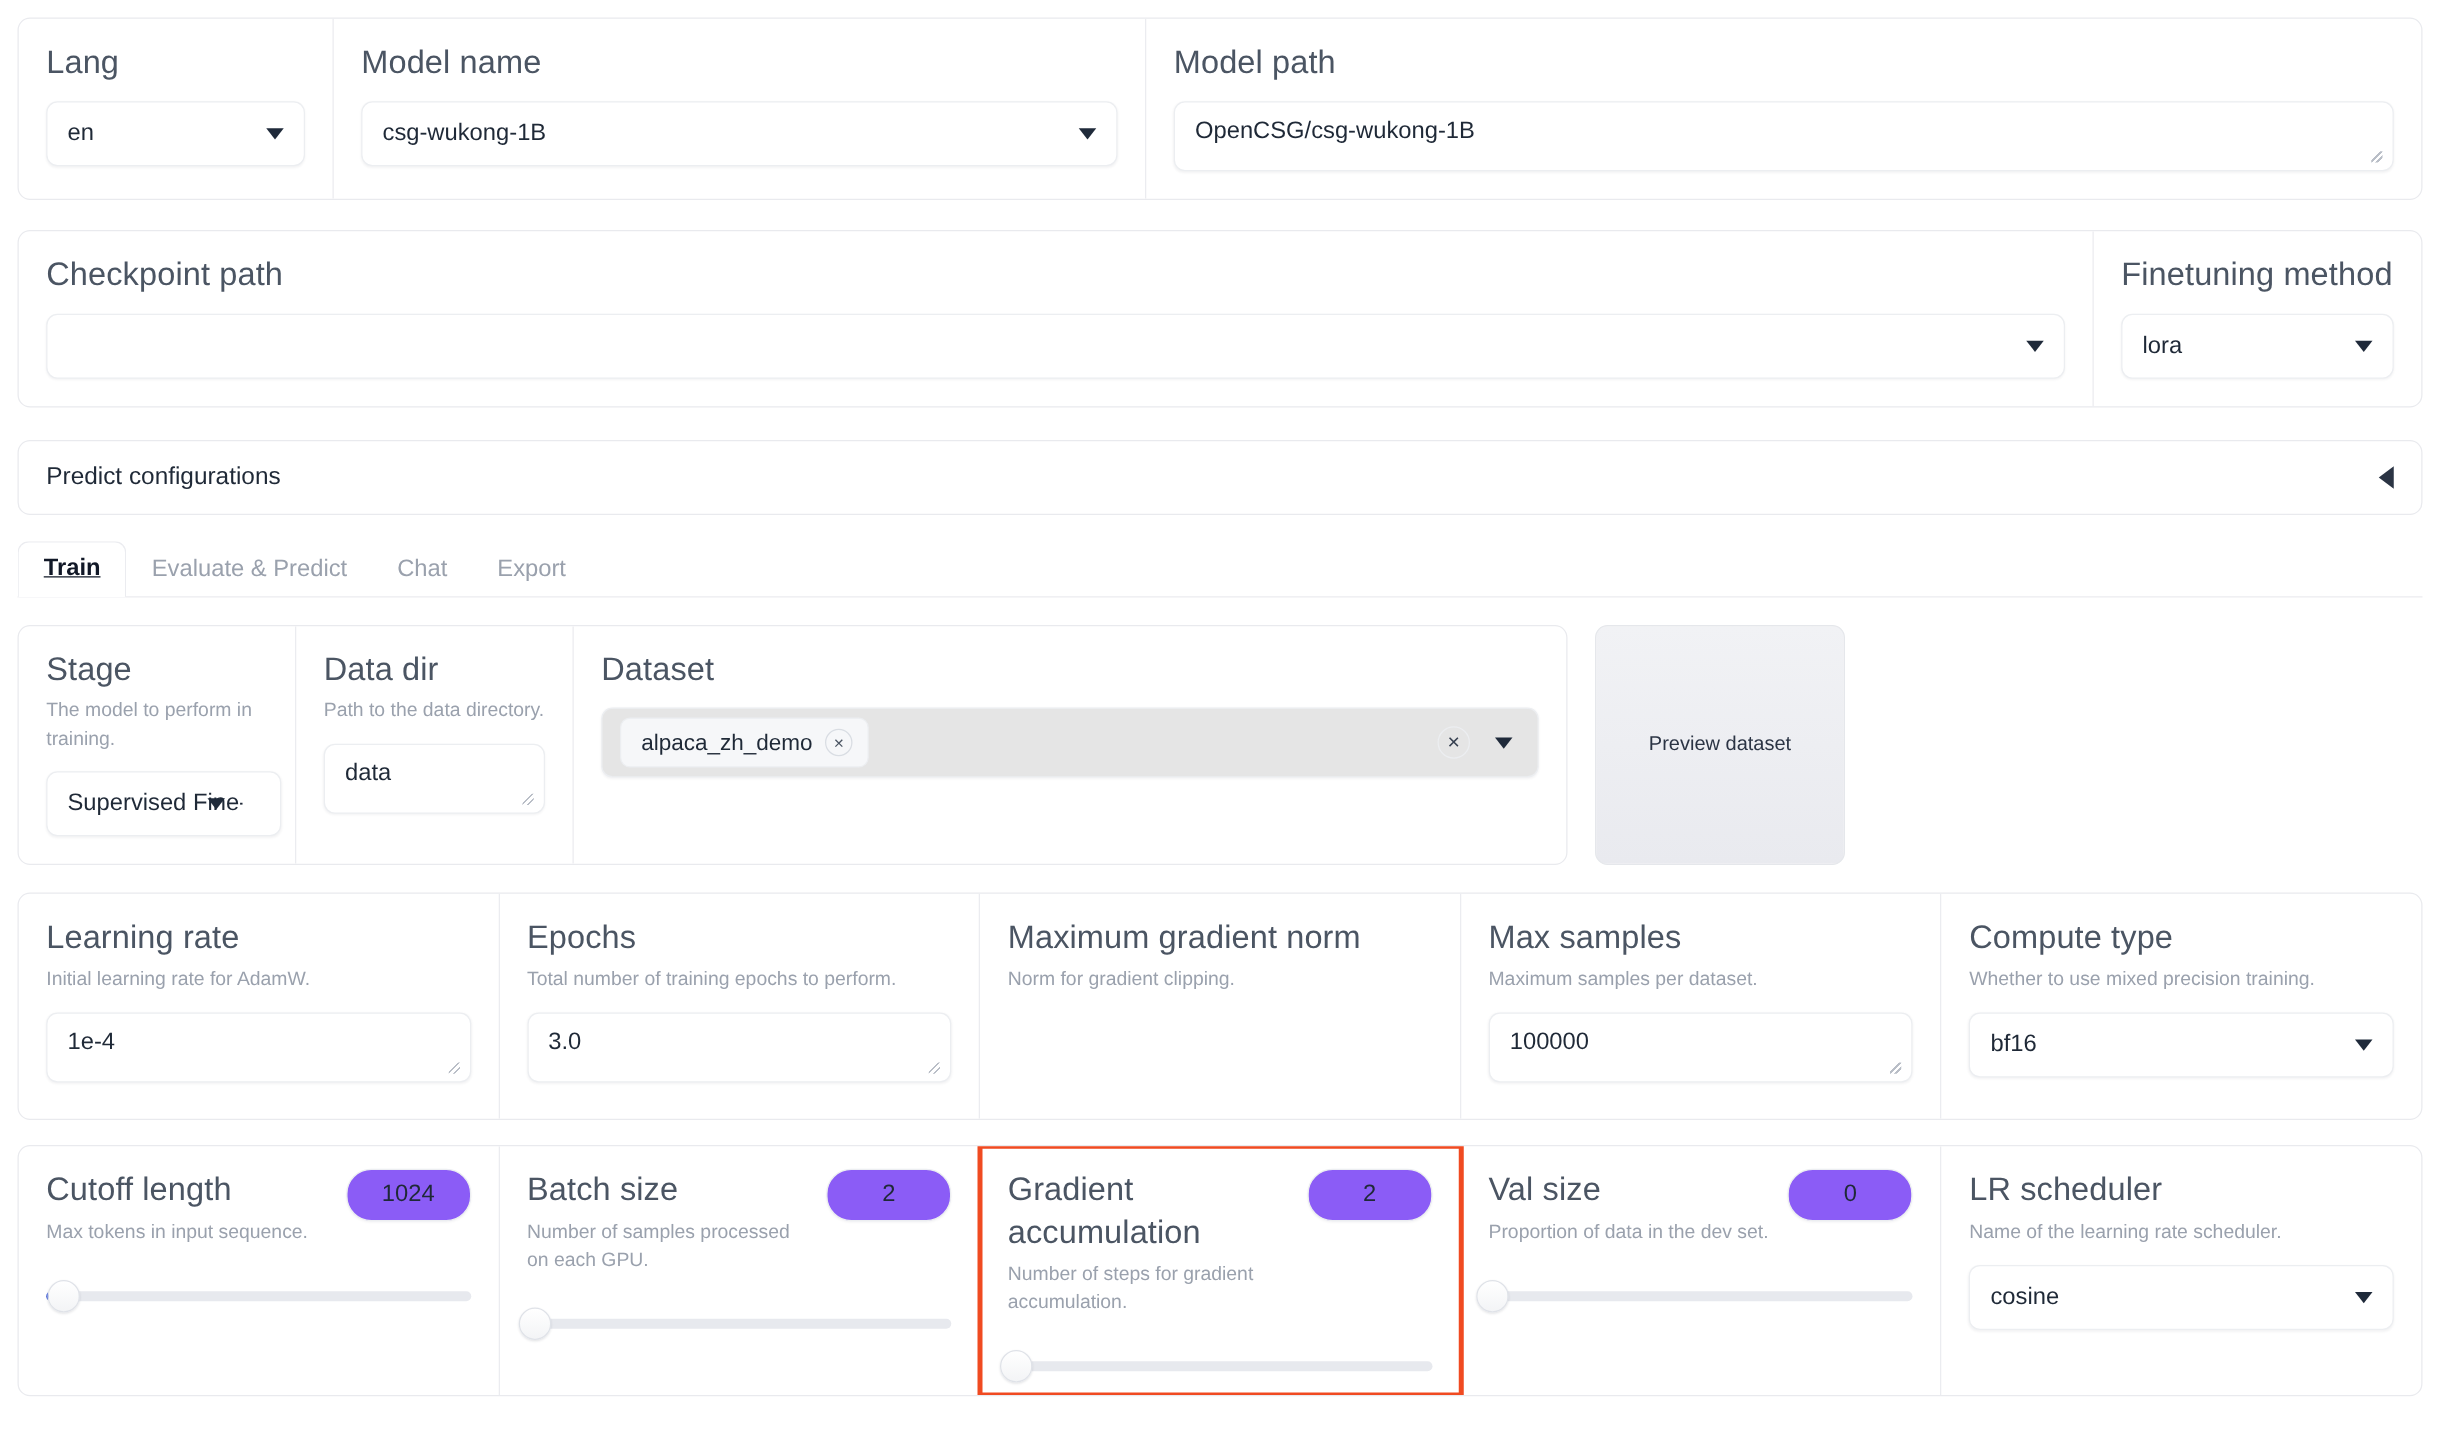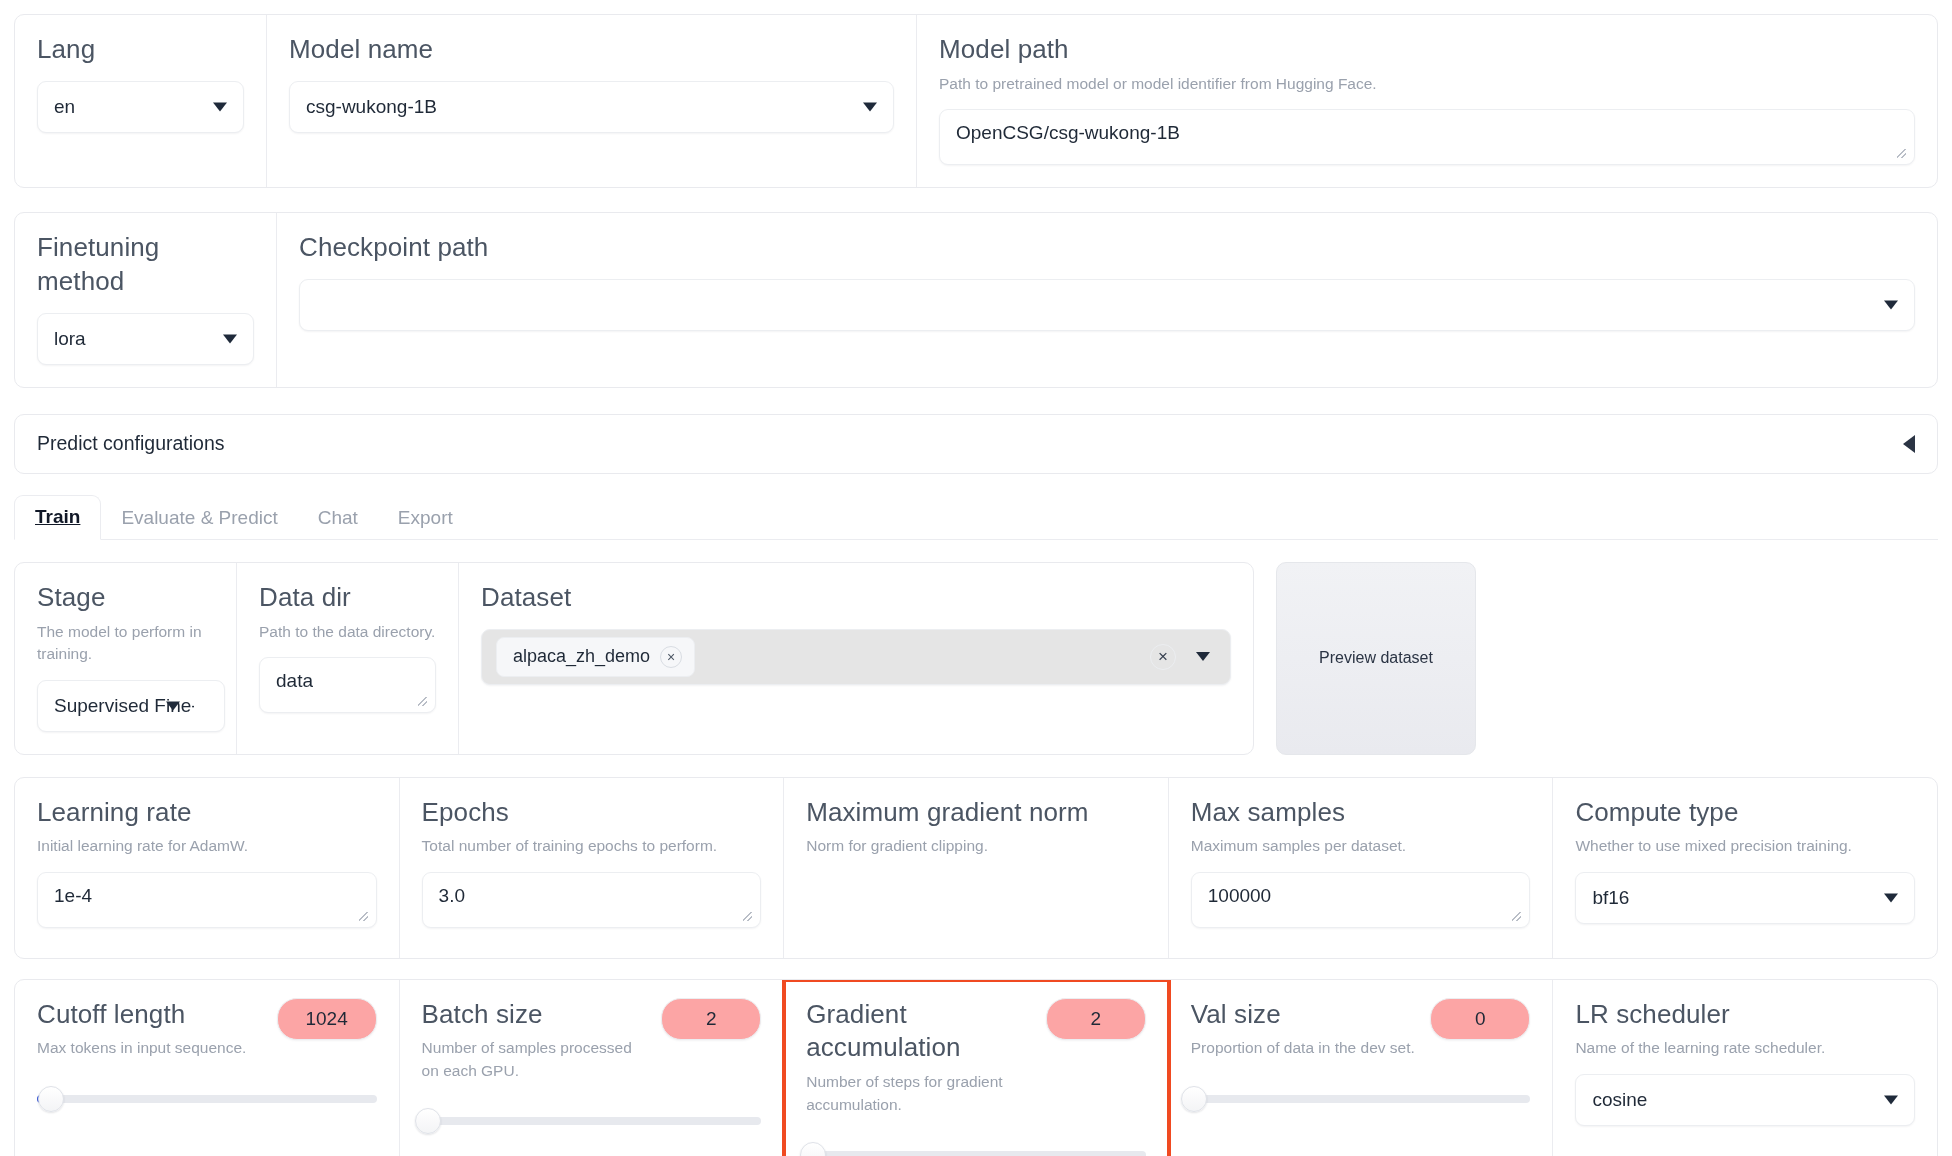--- a/index.html
+++ b/index.html
@@ -246,21 +246,21 @@
     border-radius: 20px;
     box-shadow: 0 1px 2px rgba(16,24,40,.05);
     min-width: 100px;
     height: 42px;
     display: flex;
     align-items: center;
     justify-content: center;
     font-size: 19px;
     color: #1f2937;
     flex: none;
-    background: #fca5a5;
+    background: #8b5cf6;
   }
 
   .slider {
     margin-top: 26px;
     position: relative;
     height: 26px;
     display: flex;
     align-items: center;
   }
   .track {
@@ -307,40 +307,39 @@
   </div>
   <div class="cell c-model">
     <div class="lbl">Model name</div>
     <div class="ctl">
       <span class="val">csg-wukong-1B</span>
       <span class="caret"></span>
     </div>
   </div>
   <div class="cell c-path">
     <div class="lbl">Model path</div>
-    <div class="hint">Path to pretrained model or model identifier from Hugging Face.</div>
     <div class="ctl txt tall">
       <span class="val">OpenCSG/csg-wukong-1B</span>
       <span class="grip"></span>
     </div>
   </div>
 </div>
 
 <div class="panel" id="row2">
+  <div class="cell c-ck">
+    <div class="lbl">Checkpoint path</div>
+    <div class="ctl">
+      <span class="val"></span>
+      <span class="caret"></span>
+    </div>
+  </div>
   <div class="cell c-ft">
     <div class="lbl">Finetuning method</div>
     <div class="ctl">
       <span class="val">lora</span>
-      <span class="caret"></span>
-    </div>
-  </div>
-  <div class="cell c-ck">
-    <div class="lbl">Checkpoint path</div>
-    <div class="ctl">
-      <span class="val"></span>
       <span class="caret"></span>
     </div>
   </div>
 </div>
 
 <div class="panel" id="advanced">
   <div class="atitle">Predict configurations</div>
   <div class="tri-left"></div>
 </div>
 

